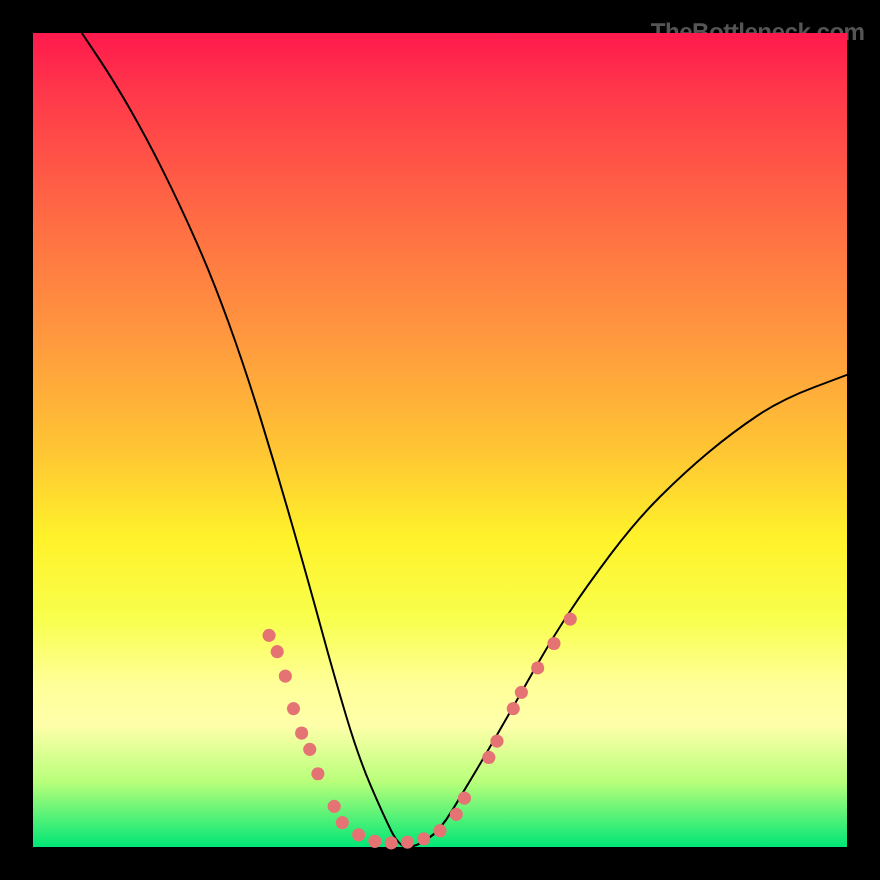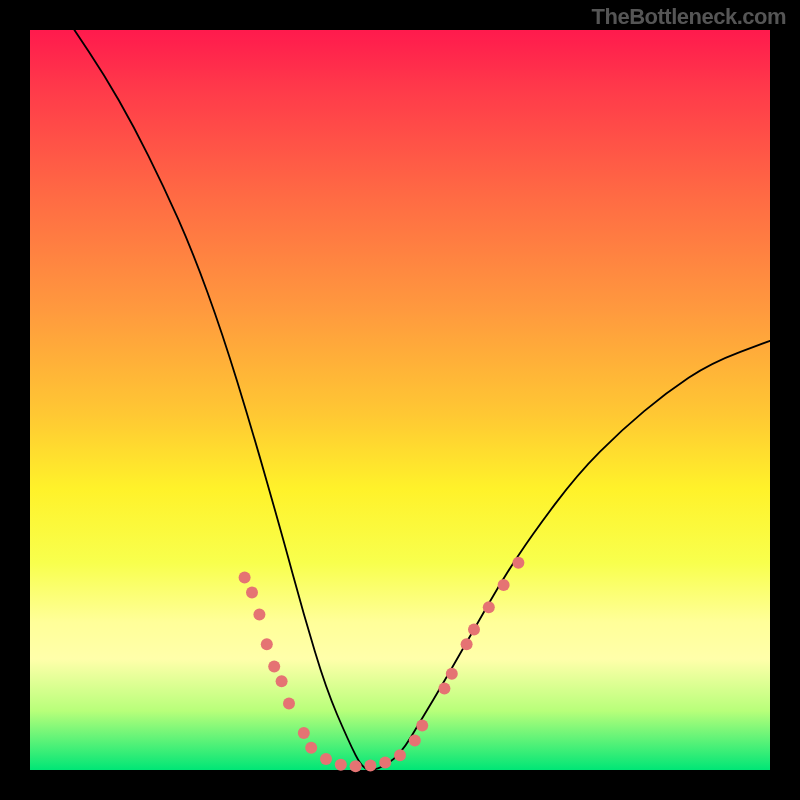--- a/index.html
+++ b/index.html
@@ -32,21 +32,21 @@
       #fff22a 62%,
       #f8ff4d 72%,
       #ffff99 80%,
       #ffffaa 85%,
       #b8ff7a 92%,
       #00e676 100%
     );
   }
   .watermark {
     position: absolute;
-    top: 4px;
+    top: 16px;
     right: 14px;
     font-family: Arial, Helvetica, sans-serif;
     font-size: 22px;
     font-weight: bold;
     color: #555;
     letter-spacing: -0.5px;
     user-select: none;
   }
   svg.curve {
     position: absolute;

